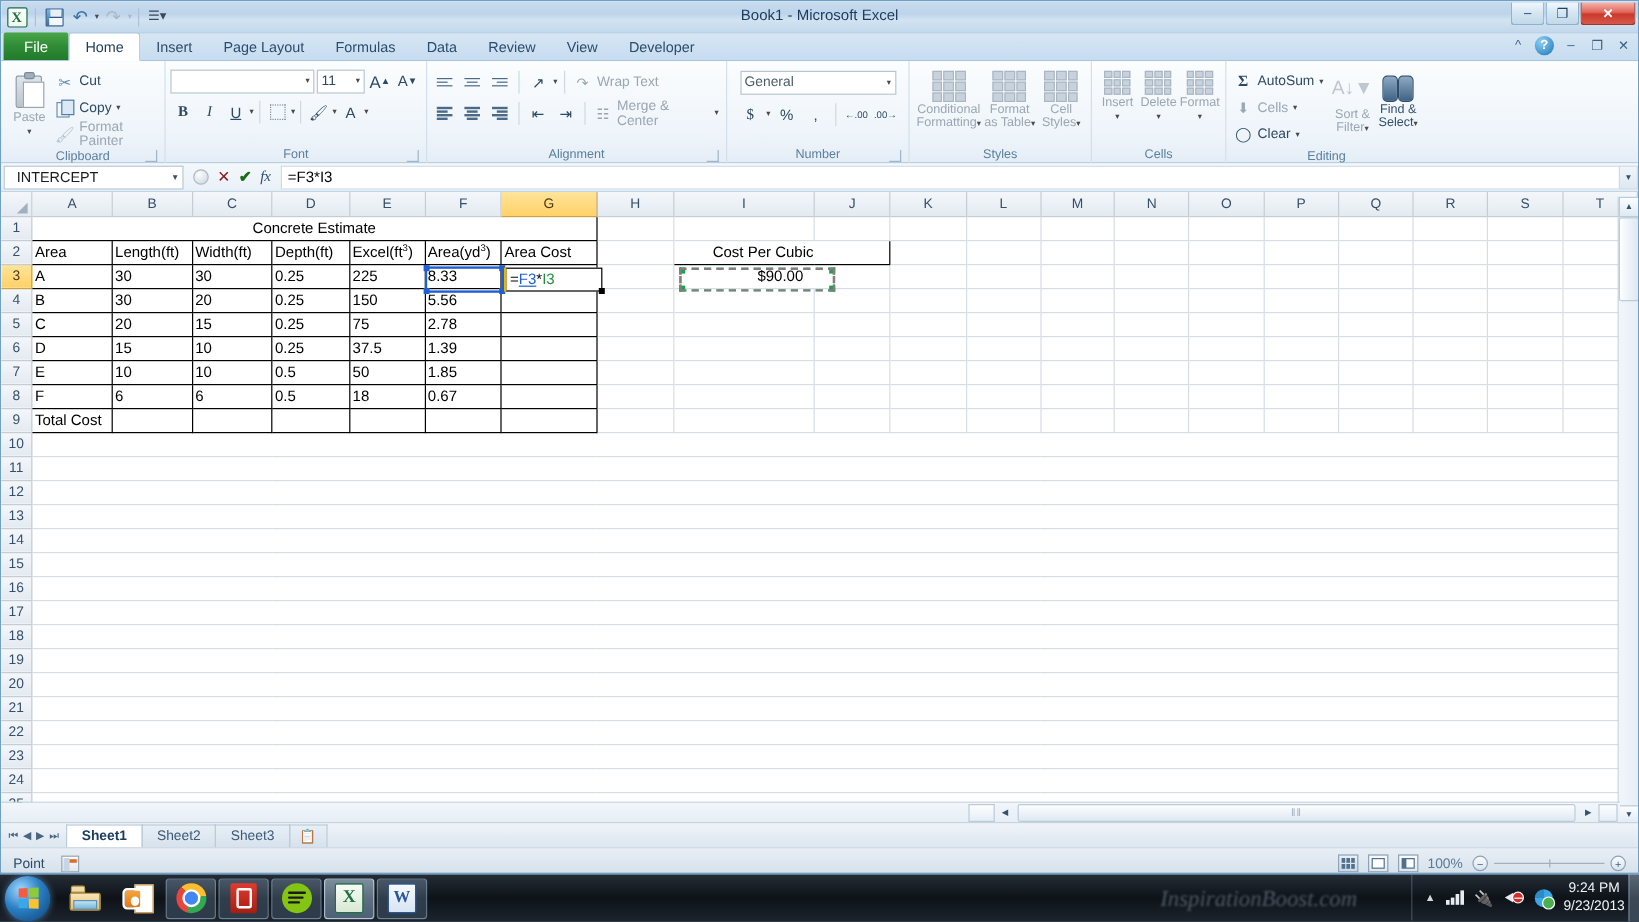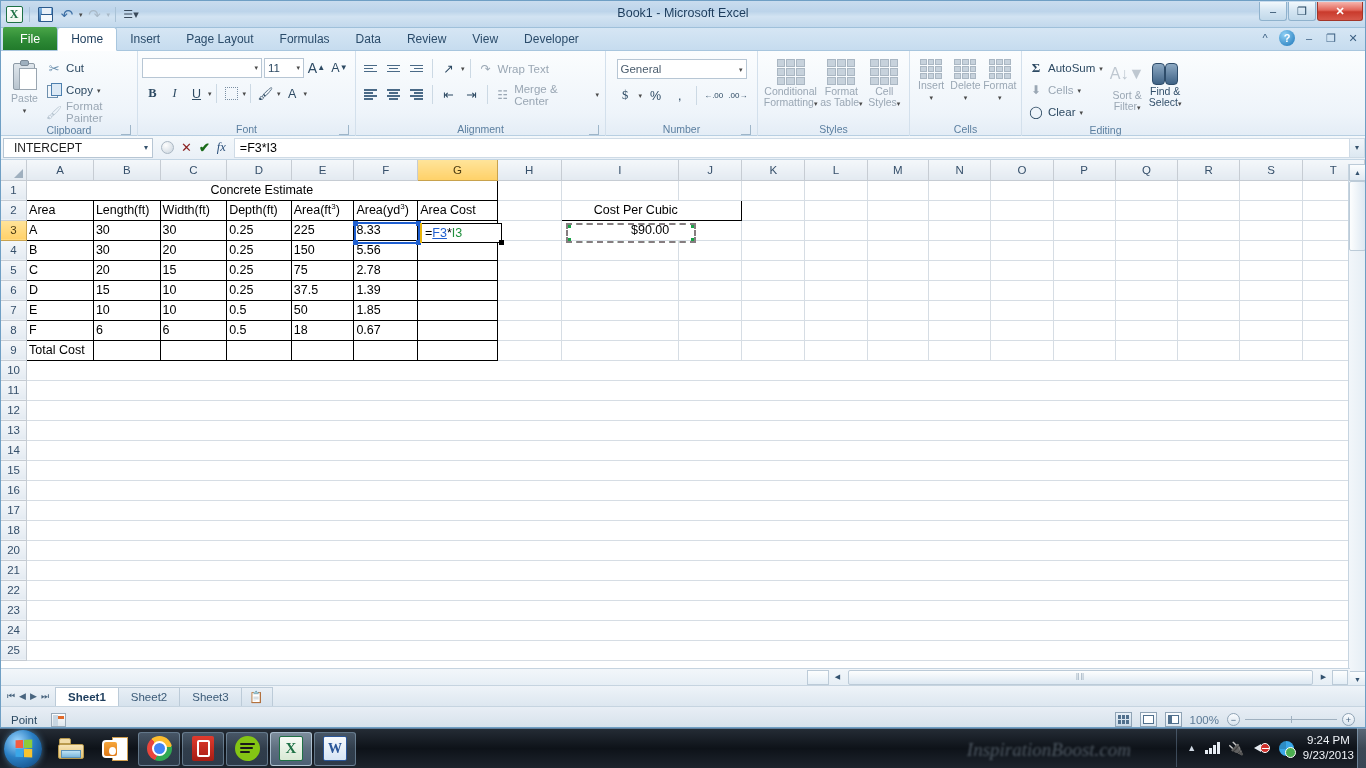--- a/index.html
+++ b/index.html
@@ -832,21 +832,21 @@
           <td class="cell"></td>
               <td class="cell"></td>
         </tr>
 
         <tr>
           <td class="rowhead">2</td>
           <td class="cell bx">Area</td>
           <td class="cell bx">Length(ft)</td>
           <td class="cell bx">Width(ft)</td>
           <td class="cell bx">Depth(ft)</td>
-          <td class="cell bx"><span>Area(ft</span><sup>3</sup><span>)</span></td>
+          <td class="cell bx"><span>Excel(ft</span><sup>3</sup><span>)</span></td>
           <td class="cell bx"><span>Area(yd</span><sup>3</sup><span>)</span></td>
           <td class="cell bx">Area Cost</td>
           <td class="cell"></td>
           <td class="cell bx-t bx-l bx-b ctr" style="border-right:none"><span style="white-space:nowrap;position:relative;left:30px">Cost Per Cubic Yard</span></td>
           <td class="cell bx-t bx-r bx-b" style="border-left:none"></td>
           <td class="cell"></td>
               <td class="cell"></td>
           <td class="cell"></td>
               <td class="cell"></td>
           <td class="cell"></td>
@@ -1048,20 +1048,24 @@
         <tr>
               <td class="rowhead">16</td>
               <td class="cell" colspan="20"></td>
             </tr>
         <tr>
               <td class="rowhead">17</td>
               <td class="cell" colspan="20"></td>
             </tr>
         <tr>
               <td class="rowhead">18</td>
+              <td class="cell" colspan="20"></td>
+            </tr>
+        <tr>
+              <td class="rowhead">19</td>
               <td class="cell" colspan="20"></td>
             </tr>
         <tr>
               <td class="rowhead">20</td>
               <td class="cell" colspan="20"></td>
             </tr>
         <tr>
               <td class="rowhead">21</td>
               <td class="cell" colspan="20"></td>
             </tr>

